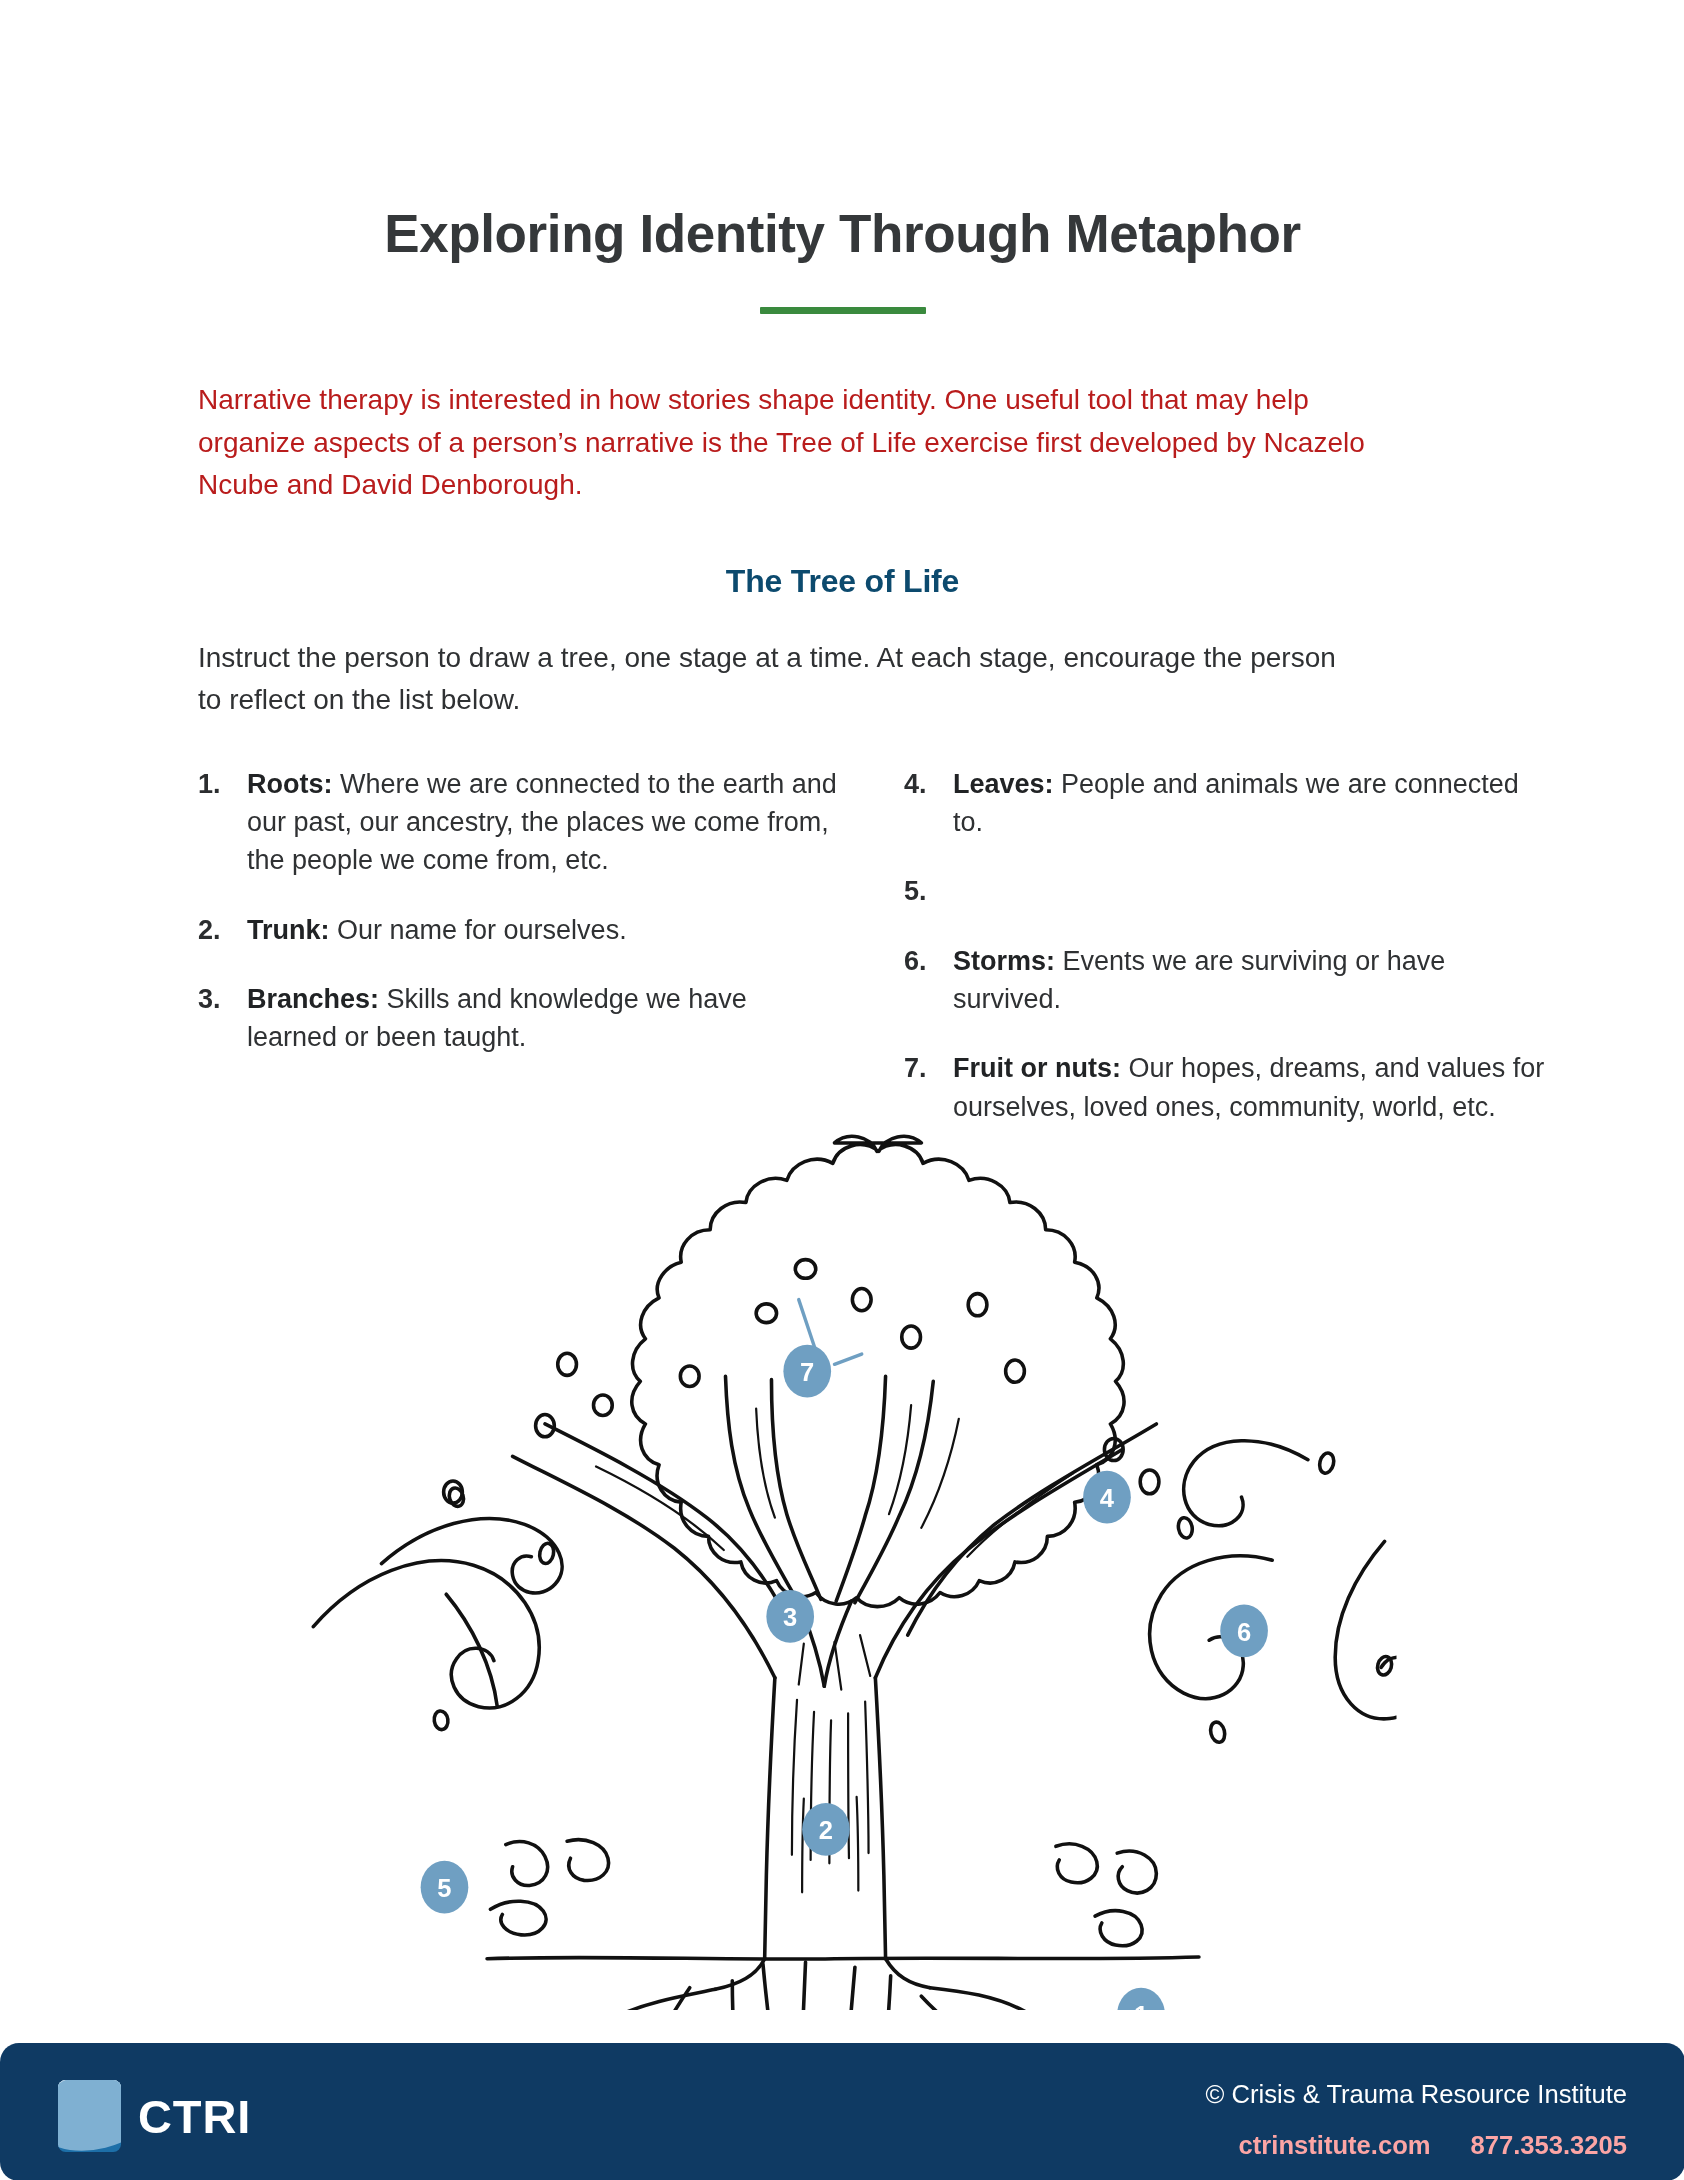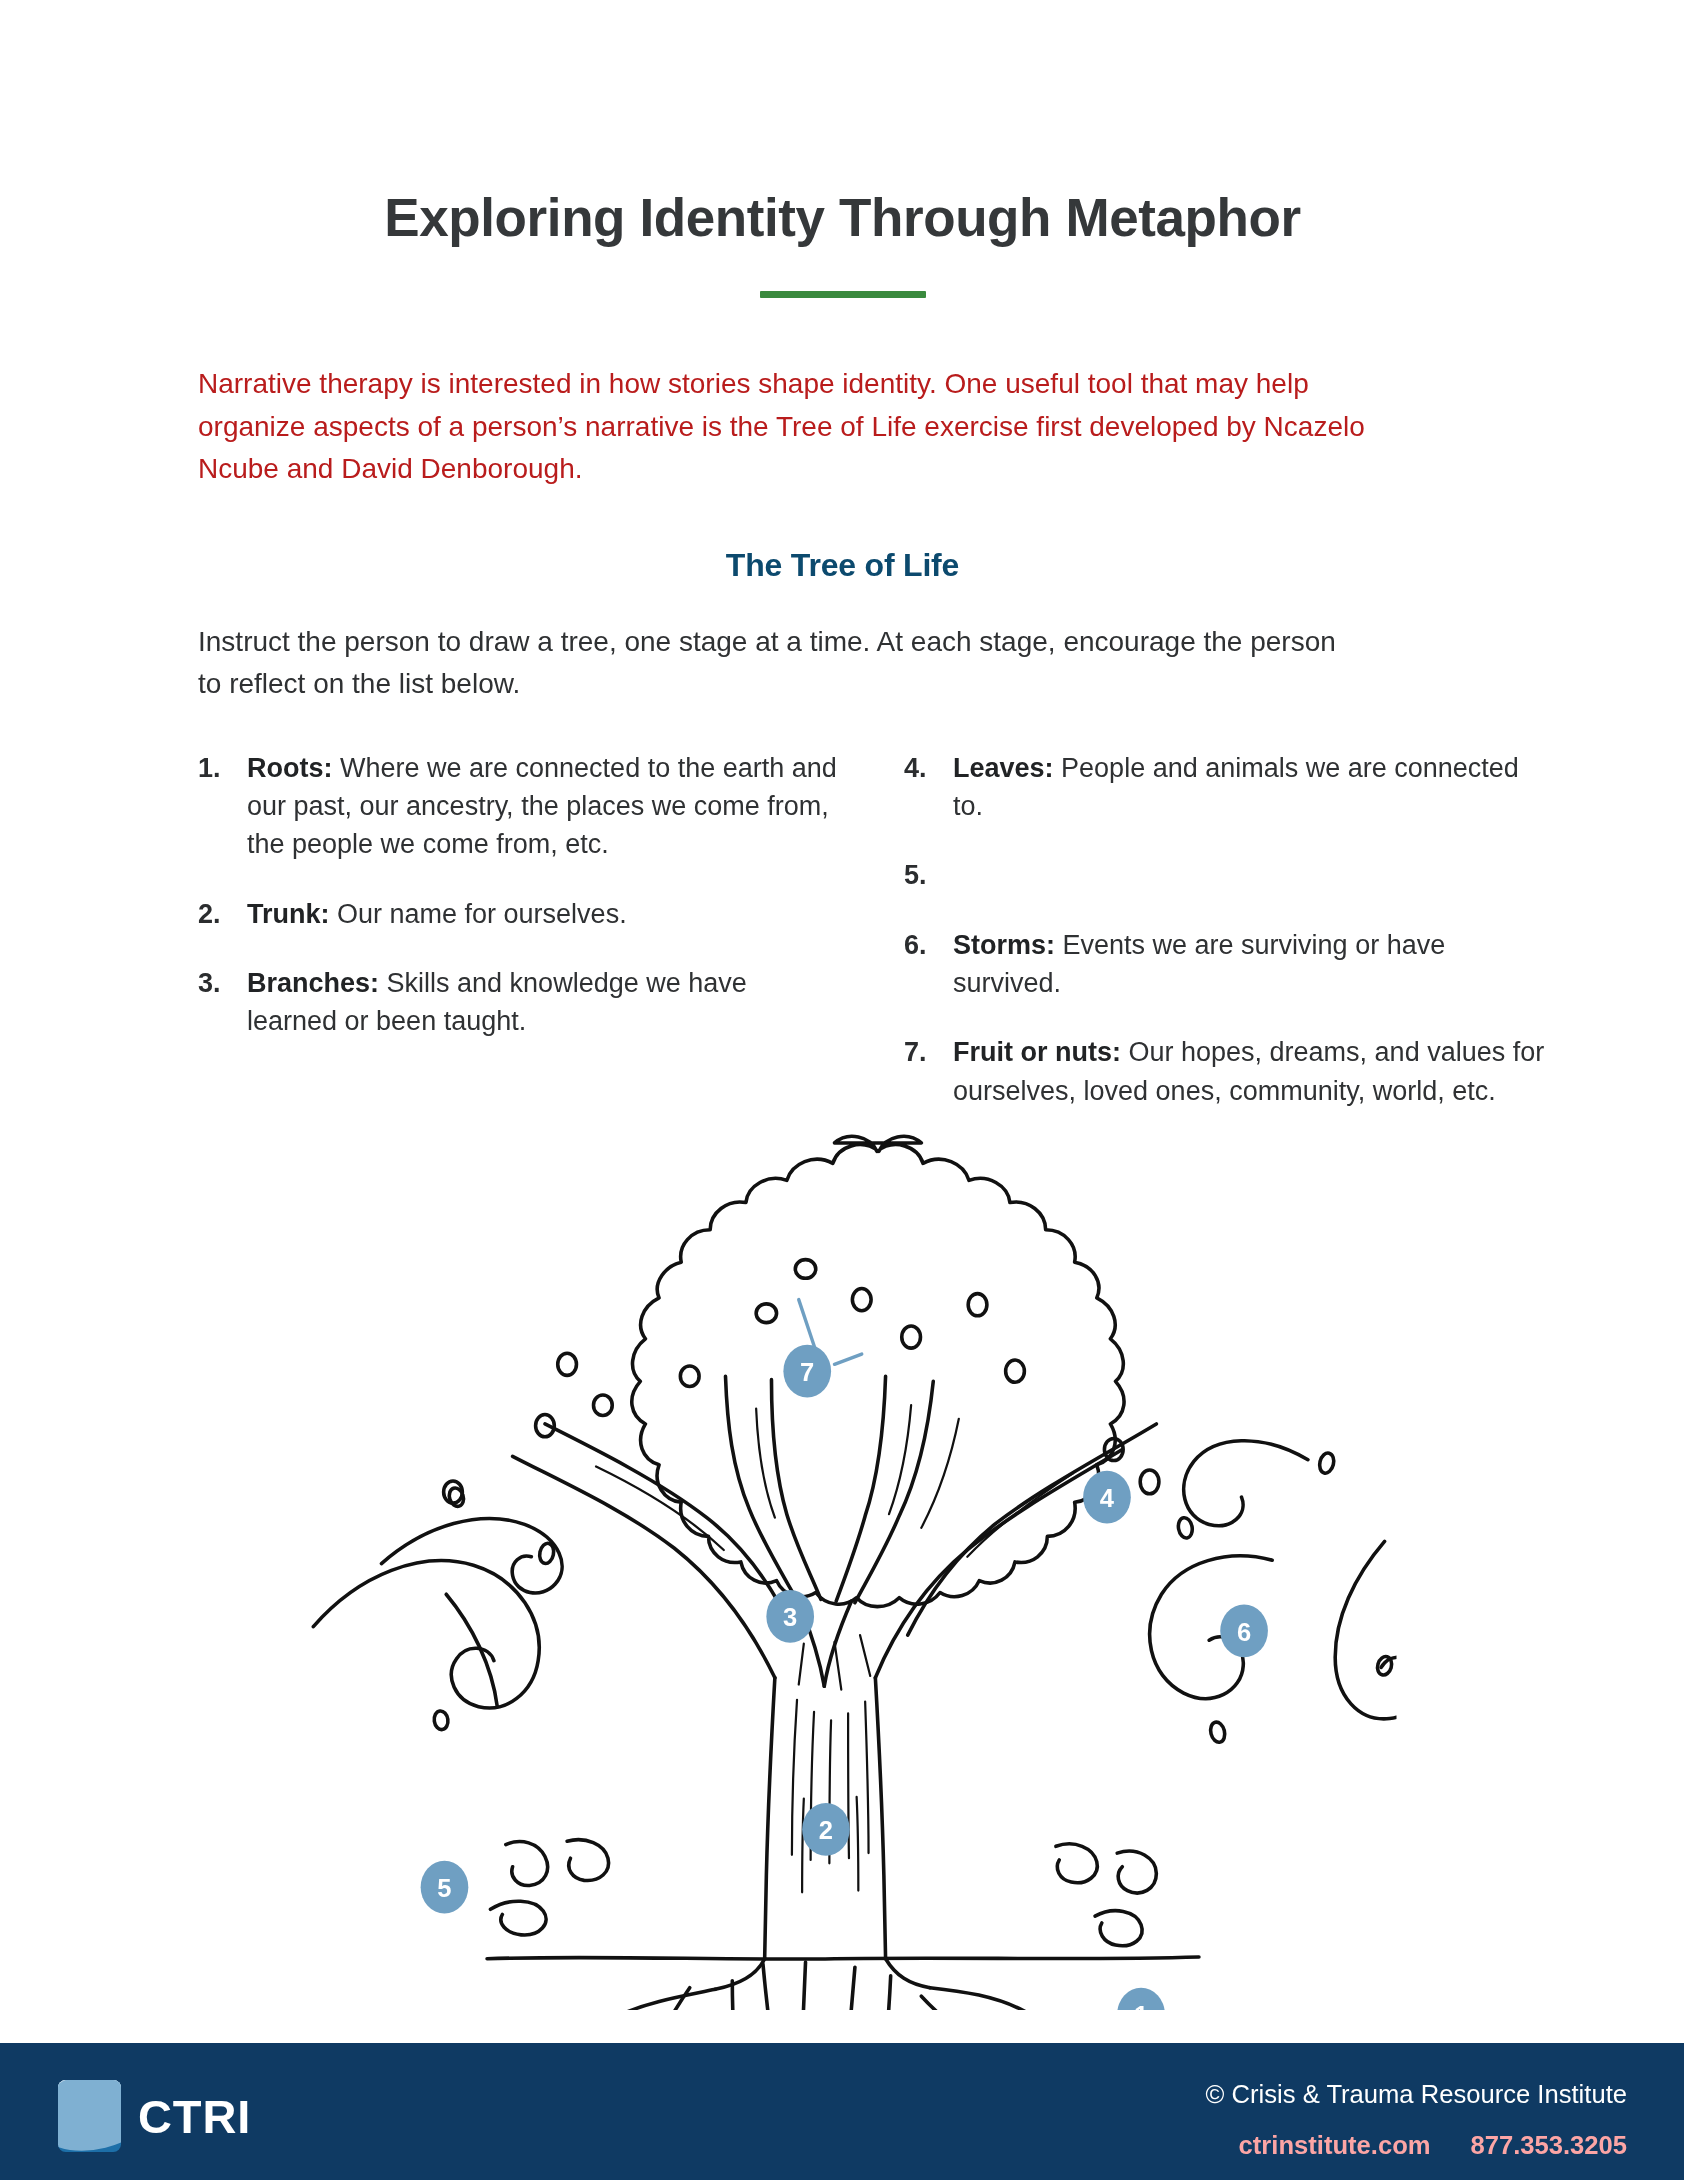--- a/index.html
+++ b/index.html
@@ -23,21 +23,21 @@
     background: #ffffff;
   }
 
   .content {
     position: absolute;
     left: 0;
     top: 0;
     width: 1685px;
     height: 2043px;
     box-sizing: border-box;
-    padding: 0 198px;
+    padding: 16px 198px;
   }
 
   
   .doc-title {
     margin: 0;
     padding-top: 189px;
     text-align: center;
     font-size: 53px;
     line-height: 1.1;
     font-weight: 700;
@@ -156,20 +156,21 @@
   .leader { stroke: #6f9fc2; stroke-width: 4; fill: none; stroke-linecap: round; }
 
   
   .footer {
     position: absolute;
     left: 0;
     top: 2043px;
     width: 1685px;
     height: 138px;
     background: #0f3a63;
+    border-radius: 19px;
   }
   .footer-logo {
     position: absolute;
     left: 58px;
     top: 37px;
     display: flex;
     align-items: center;
     gap: 17px;
   }
   .logo-mark {

